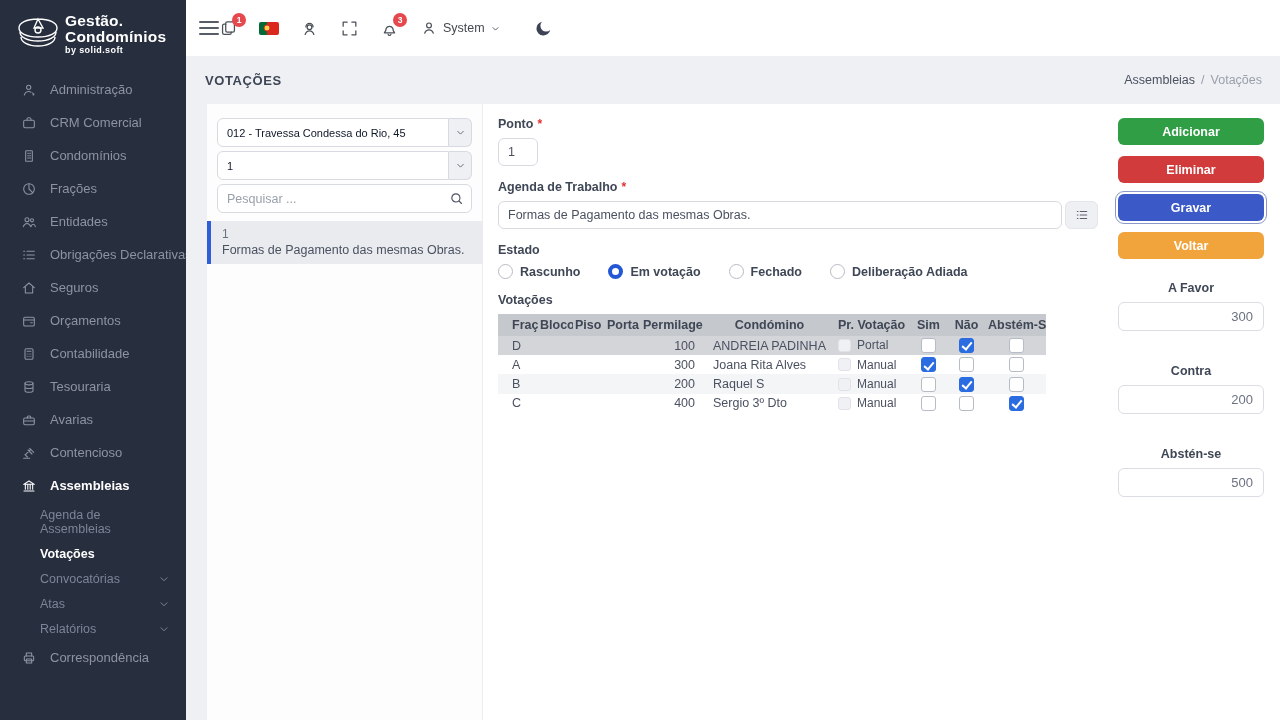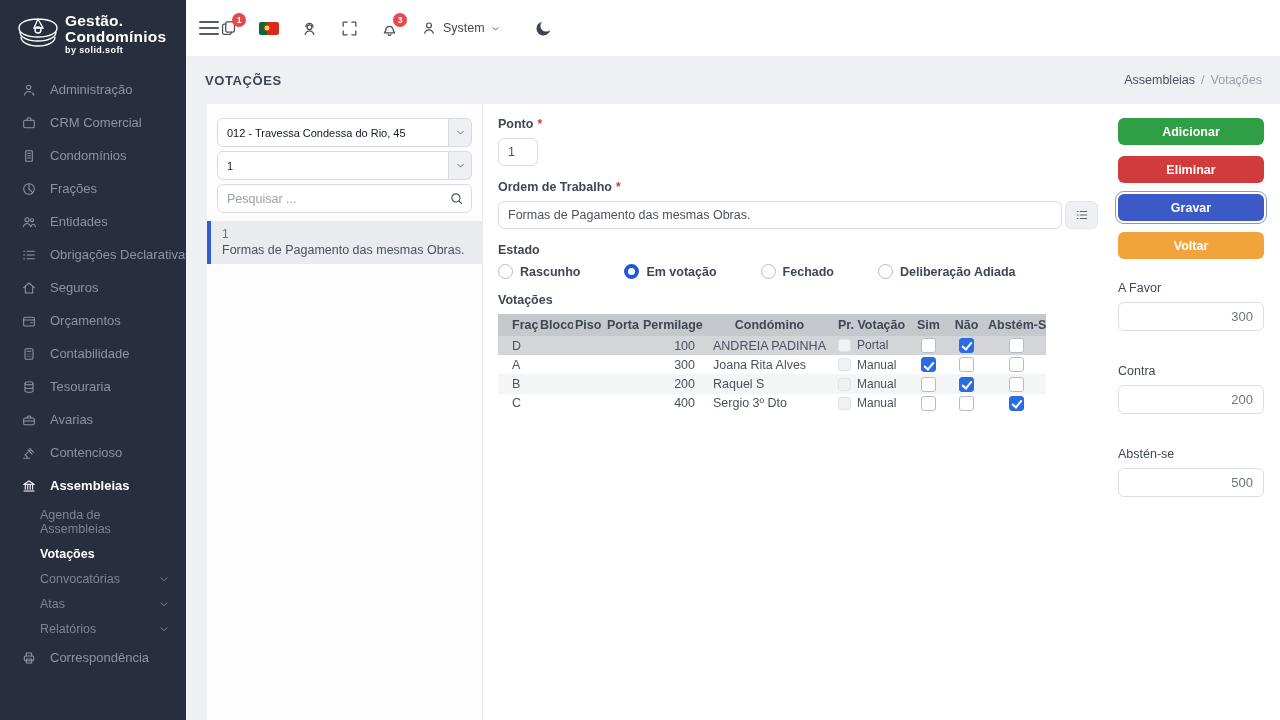--- a/index.html
+++ b/index.html
@@ -70,21 +70,21 @@
   .form-panel { flex:1; padding:13px 20px 0 15px; min-width:0; }
   .flabel { font-size:12.5px; font-weight:700; color:#3f4756; margin-bottom:7px; display:flex; align-items:center; gap:4px; }
   .req { color:#e03131; font-size:12px; }
   .tinput { border:1px solid #d7dbe1; border-radius:6px; height:28px; font-size:12.5px; color:#4a5160; padding:0 9px; font-family:inherit; background:#fff; }
   .ponto-input { width:40px; }
   .ordem-row { display:flex; gap:3px; margin-bottom:14px; }
   .ordem-row input { flex:1; }
   .list-btn { width:33px; height:28px; background:#eef0f3; border:1px solid #e2e5ea; border-radius:6px; display:flex; align-items:center; justify-content:center; cursor:pointer; }
   .list-btn svg { width:14px; height:14px; stroke:#5a6170; stroke-width:2; fill:none; stroke-linecap:round; }
   .mb14 { margin-bottom:14px; }
-  .radios { display:flex; gap:44px; margin-bottom:14px; }
+  .radios { display:flex; gap:28px; margin-bottom:14px; }
   .radio-opt { display:flex; align-items:center; gap:7px; cursor:pointer; font-size:12.5px; font-weight:700; color:#3f4756; }
   .rdot { width:15px; height:15px; border-radius:50%; border:1.5px solid #b6bcc5; background:#fff; flex-shrink:0; }
   .rdot.on { border:4.5px solid #2457d6; }
 
   table.votes { border-collapse:collapse; table-layout:fixed; width:548px; }
   table.votes th { background:#c5c8cc; color:#3f4756; font-size:12.5px; font-weight:700; padding:4px 2px; text-align:left; white-space:nowrap; overflow:hidden; }
   table.votes td { font-size:12.5px; color:#4a5160; padding:2px 2px; vertical-align:middle; }
   tr.hl td { background:#d3d5d9; }
   tr.stripe td { background:#f4f5f7; }
   .c-right { text-align:right !important; padding-right:8px !important; }
@@ -94,21 +94,21 @@
   .prv { display:flex; align-items:center; gap:6px; }
   .prv .lbl { font-size:12px; line-height:1.05; color:#4a5160; }
   .cbx { width:15px; height:15px; border:1.5px solid #b6bcc5; border-radius:3px; background:#fff; display:inline-block; position:relative; cursor:pointer; vertical-align:middle; }
   .cbx.on { background:#2b6ce0; border-color:#2b6ce0; }
   .cbx.on::after { content:""; position:absolute; left:4.2px; top:1.2px; width:4px; height:8px; border:solid #fff; border-width:0 2px 2px 0; transform:rotate(40deg); }
   .cbx.dis { width:13px; height:13px; background:#f0f1f4; border-color:#e1e3e8; cursor:default; }
 
   .side-panel { width:162px; flex-shrink:0; padding:14px 16px 0 0; }
   .abtn { display:block; width:100%; height:27px; border:none; border-radius:6px; color:#fff; font-size:12.5px; font-weight:700; font-family:inherit; cursor:pointer; margin-bottom:11px; }
   .abtn.focused { outline:1px solid #8a97c9; outline-offset:2.5px; }
-  .tot-label { font-size:12.5px; font-weight:400; color:#3f4756; margin:22px 0 7px; }
+  .tot-label { font-size:12.5px; font-weight:700; color:#3f4756; margin:22px 0 7px;text-align:center; }
   .tot-input { width:100%; height:29px; border:1px solid #dadde3; border-radius:6px; background:#fff; font-size:13px; color:#6b7280; text-align:right; padding:0 10px; font-family:inherit; margin-bottom:11px; }
 </style>
 </head>
 <body>
 
 <aside class="sidebar">
   <div class="logo">
     <svg class="logo-mark" viewBox="0 0 52 46">
       <path d="M26 8 C14 8 7 12 7 17 C7 22 14 26 26 26 C38 26 45 22 45 17 C45 12 38 8 26 8 Z M26 8 L22 17 L31 17 Z"></path>
       <path d="M8 21 C8 26 15 30 26 30 C37 30 44 26 44 21"></path>
@@ -351,21 +351,21 @@
     </div>
 
     <div class="form-panel">
       <div class="flabel">
         <span>Ponto</span>
           <span class="req">*</span>
       </div>
       <input class="tinput ponto-input mb14" type="text" value="1" style="">
 
       <div class="flabel">
-        <span>Ordem de Trabalho</span>
+        <span>Agenda de Trabalho</span>
           <span class="req">*</span>
       </div>
       <div class="ordem-row">
         <input class="tinput" type="text" value="Formas de Pagamento das mesmas Obras." style="">
         <div class="list-btn">
           <svg viewBox="0 0 24 24">
               <path d="M9 6h11M9 12h11M9 18h11M4 6h1M4 12h1M4 18h1"></path>
             </svg>
         </div>
       </div>

